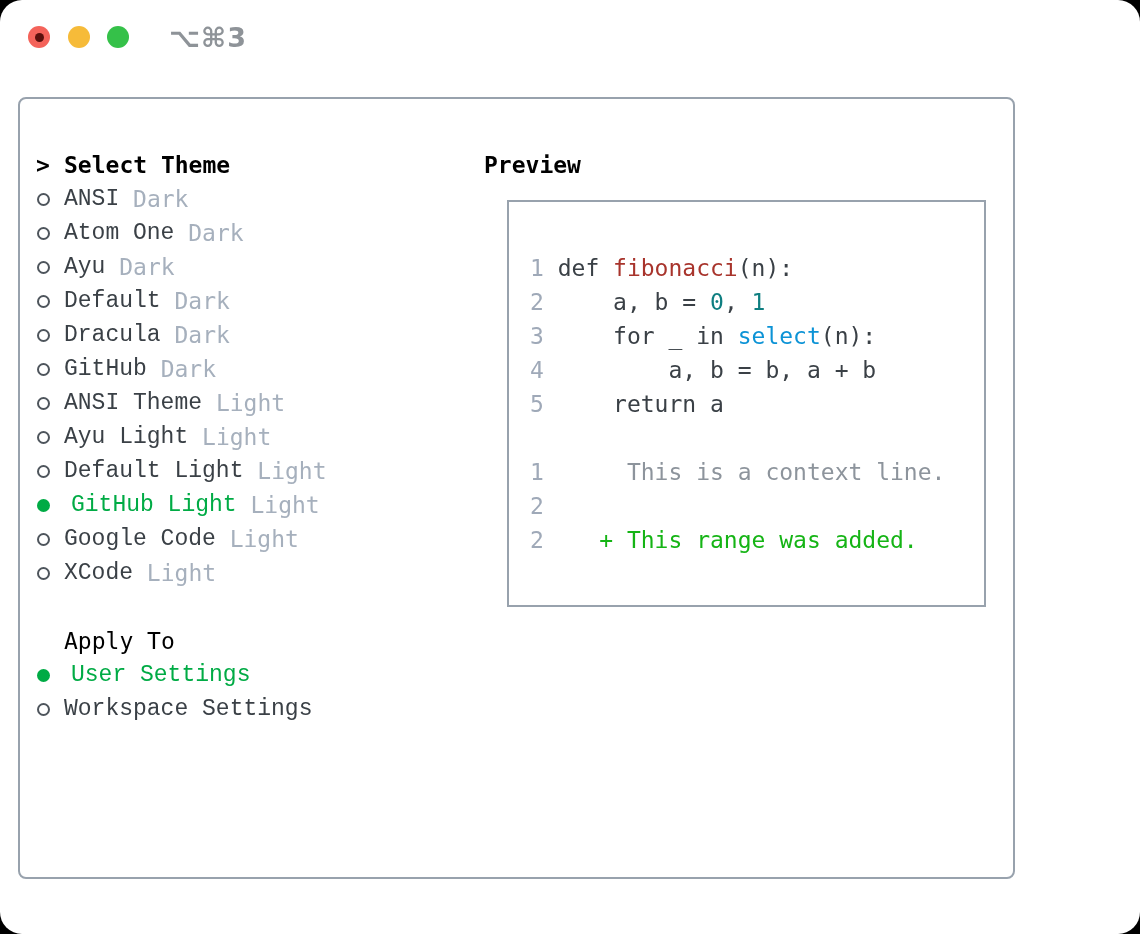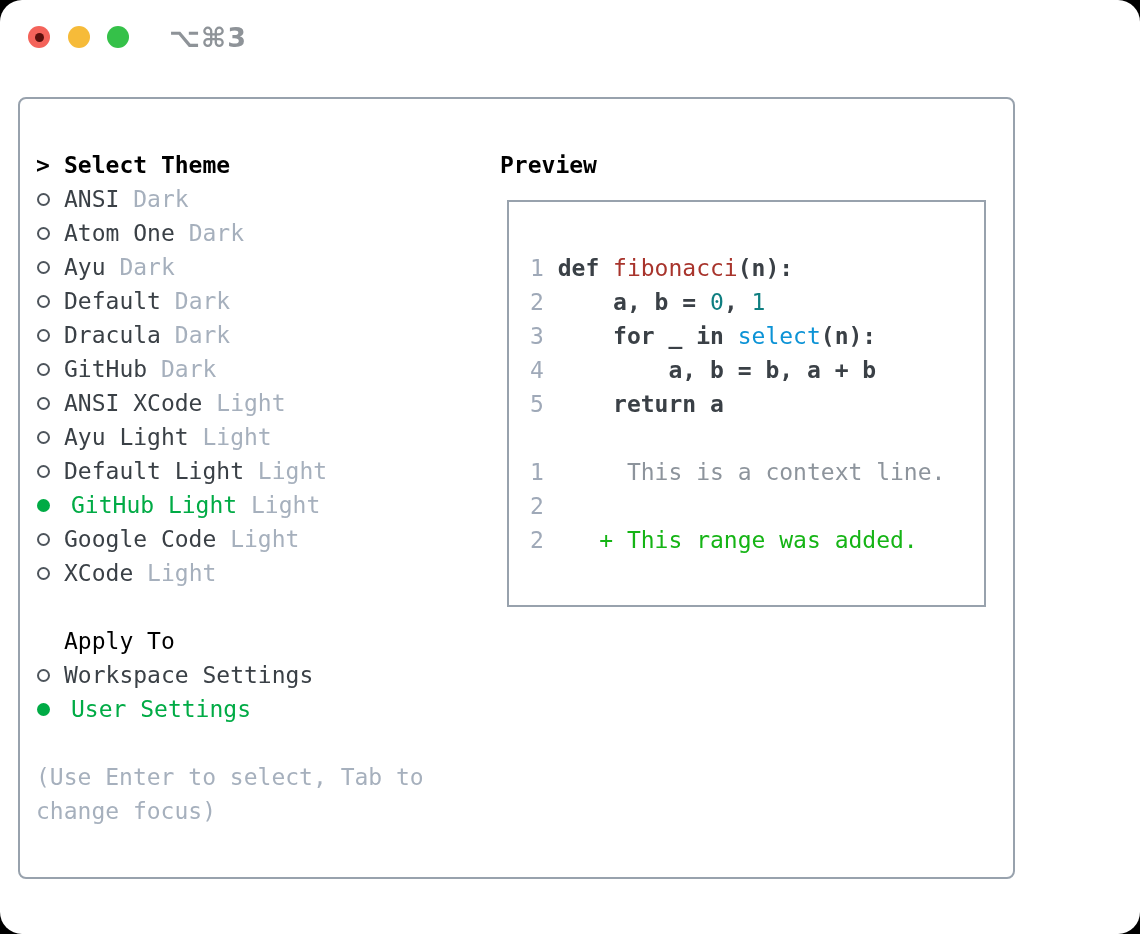--- a/index.html
+++ b/index.html
@@ -31,31 +31,31 @@
   .spacer{height:34px;}
   
   .left-col{position:absolute;left:16px;top:49px;width:462px;}
   .marker{width:28px;flex:none;display:flex;align-items:center;}
   .arrow{font-weight:bold;color:var(--header-black);}
   .hdr{font-weight:bold;color:var(--header-black);}
   .hdr2{color:var(--header-black);}
   .circle{width:13px;height:13px;box-sizing:border-box;border:2px solid var(--circle);
       border-radius:50%;margin-left:1px;}
   .dot{width:13px;height:13px;background:var(--accent-green);border-radius:50%;margin-left:1px;}
-  .opt-name{color:var(--text);}
+  .opt-name{color:var(--text);font-family:Liberation Mono, monospace;}
   .option.selected .opt-name{color:var(--accent-green);margin-left:7px;}
   .opt-tag{color:var(--muted);margin-left:1ch;}
   .hint-line{color:var(--muted);}
   
-  .preview-title{position:absolute;left:480px;top:49px;font-weight:bold;color:var(--header-black);}
+  .preview-title{position:absolute;left:464px;top:49px;font-weight:bold;color:var(--header-black);}
   .preview-box{position:absolute;left:487px;top:101px;width:479px;height:407px;box-sizing:border-box;
       border:2px solid var(--border);padding:49px 0 0 21px;overflow:hidden;background:#fff;}
   .code-line{height:34px;display:flex;align-items:center;white-space:pre;}
   .ln{width:1ch;flex:none;text-align:right;color:var(--line-num);margin-right:1ch;}
-  .tok.code{color:var(--text);font-weight:bold;}
+  .tok.code{color:var(--text);}
   .tok.fn{color:var(--fn-red);}
   .tok.lit{color:var(--lit-teal);}
   .tok.builtin{color:var(--builtin-blue);}
   .tok.ctx{color:var(--ctx-gray);}
   .tok.del{color:var(--del-red);}
   .tok.add{color:var(--add-green);}
 </style>
 </head>
 <body>
 
@@ -77,46 +77,42 @@
         <span class="hdr">Select Theme</span>
       </div>
 
       <div id="theme-list">
           <div class="row option"><span class="marker"><span class="circle"></span></span><span class="opt-name">ANSI</span><span class="opt-tag">Dark</span></div>
           <div class="row option"><span class="marker"><span class="circle"></span></span><span class="opt-name">Atom One</span><span class="opt-tag">Dark</span></div>
           <div class="row option"><span class="marker"><span class="circle"></span></span><span class="opt-name">Ayu</span><span class="opt-tag">Dark</span></div>
           <div class="row option"><span class="marker"><span class="circle"></span></span><span class="opt-name">Default</span><span class="opt-tag">Dark</span></div>
           <div class="row option"><span class="marker"><span class="circle"></span></span><span class="opt-name">Dracula</span><span class="opt-tag">Dark</span></div>
           <div class="row option"><span class="marker"><span class="circle"></span></span><span class="opt-name">GitHub</span><span class="opt-tag">Dark</span></div>
-          <div class="row option"><span class="marker"><span class="circle"></span></span><span class="opt-name">ANSI XCode</span><span class="opt-tag">Light</span></div>
+          <div class="row option"><span class="marker"><span class="circle"></span></span><span class="opt-name">ANSI Theme</span><span class="opt-tag">Light</span></div>
           <div class="row option"><span class="marker"><span class="circle"></span></span><span class="opt-name">Ayu Light</span><span class="opt-tag">Light</span></div>
           <div class="row option"><span class="marker"><span class="circle"></span></span><span class="opt-name">Default Light</span><span class="opt-tag">Light</span></div>
           <div class="row option selected"><span class="marker"><span class="dot"></span></span><span class="opt-name">GitHub Light</span><span class="opt-tag">Light</span></div>
           <div class="row option"><span class="marker"><span class="circle"></span></span><span class="opt-name">Google Code</span><span class="opt-tag">Light</span></div>
           <div class="row option"><span class="marker"><span class="circle"></span></span><span class="opt-name">XCode</span><span class="opt-tag">Light</span></div>
         </div>
 
       <div class="spacer"></div>
 
       <div class="row">
         <span class="marker"></span>
         <span class="hdr2">Apply To</span>
       </div>
 
       <div id="apply-list">
+          <div class="row option selected"><span class="marker"><span class="dot"></span></span><span class="opt-name">User Settings</span></div>
           <div class="row option"><span class="marker"><span class="circle"></span></span><span class="opt-name">Workspace Settings</span></div>
-          <div class="row option selected"><span class="marker"><span class="dot"></span></span><span class="opt-name">User Settings</span></div>
         </div>
 
       <div class="spacer"></div>
 
-      <div>
-        <div class="row hint-line">(Use Enter to select, Tab to</div>
-        <div class="row hint-line">change focus)</div>
-      </div>
     </div>
 
     <div class="preview-title row">Preview</div>
 
     <div class="preview-box">
       <div id="code-lines">
           <div class="code-line"><span class="ln">1</span><span class="tok code">def </span><span class="tok fn">fibonacci</span><span class="tok code">(n):</span></div>
           <div class="code-line"><span class="ln">2</span><span class="tok code">    a, b = </span><span class="tok lit">0</span><span class="tok code">, </span><span class="tok lit">1</span></div>
           <div class="code-line"><span class="ln">3</span><span class="tok code">    for _ in </span><span class="tok builtin">select</span><span class="tok code">(n):</span></div>
           <div class="code-line"><span class="ln">4</span><span class="tok code">        a, b = b, a + b</span></div>

